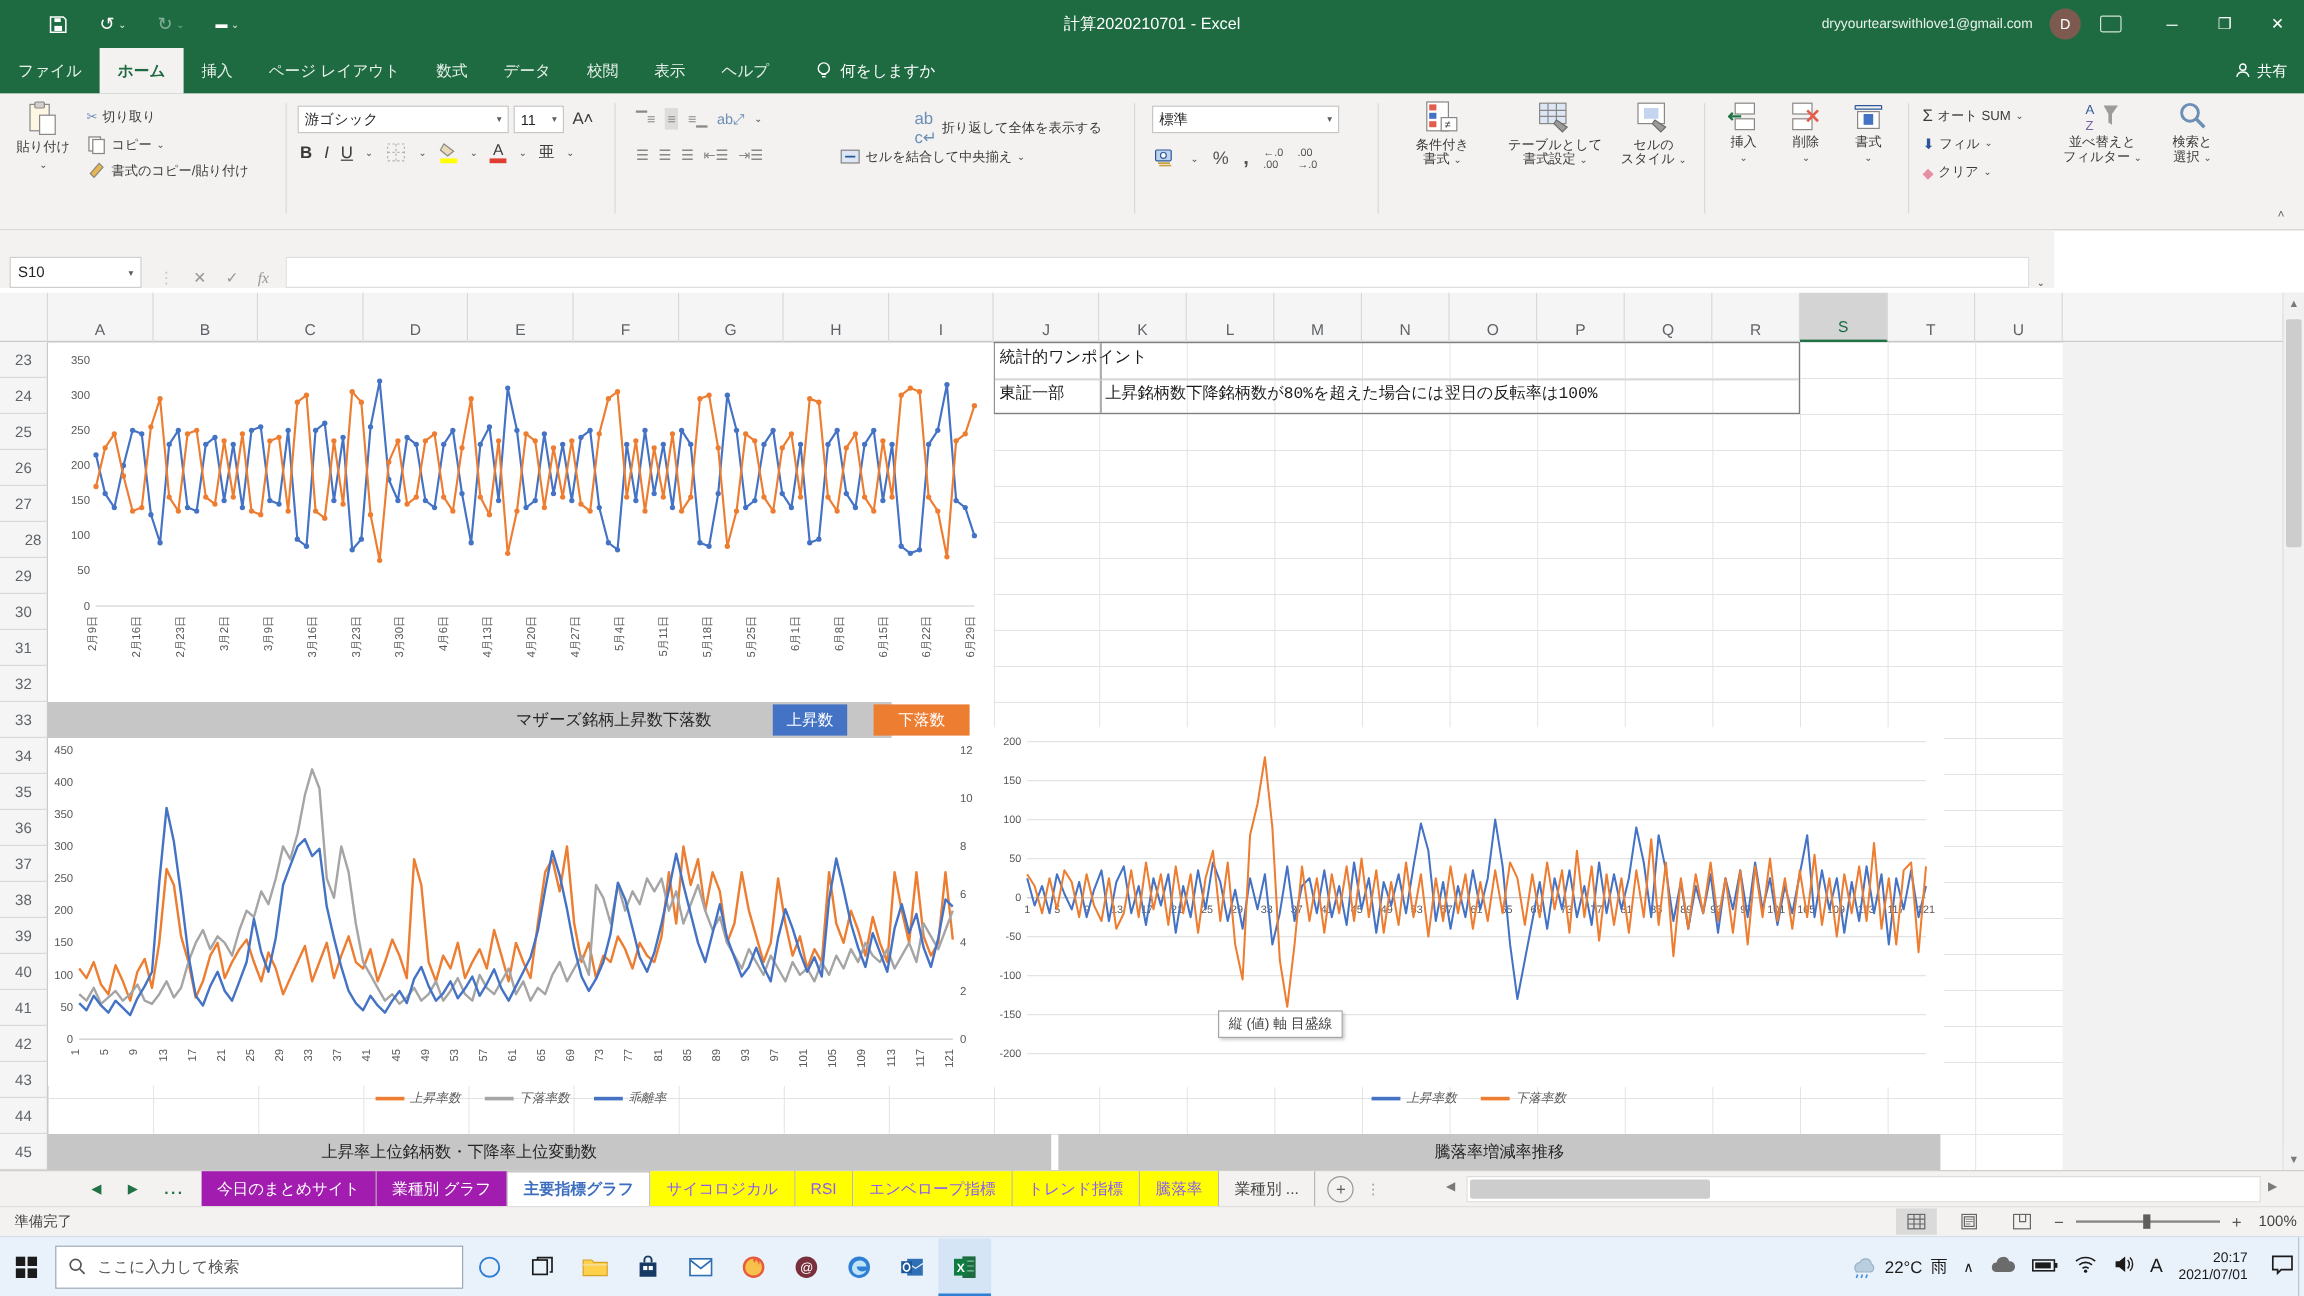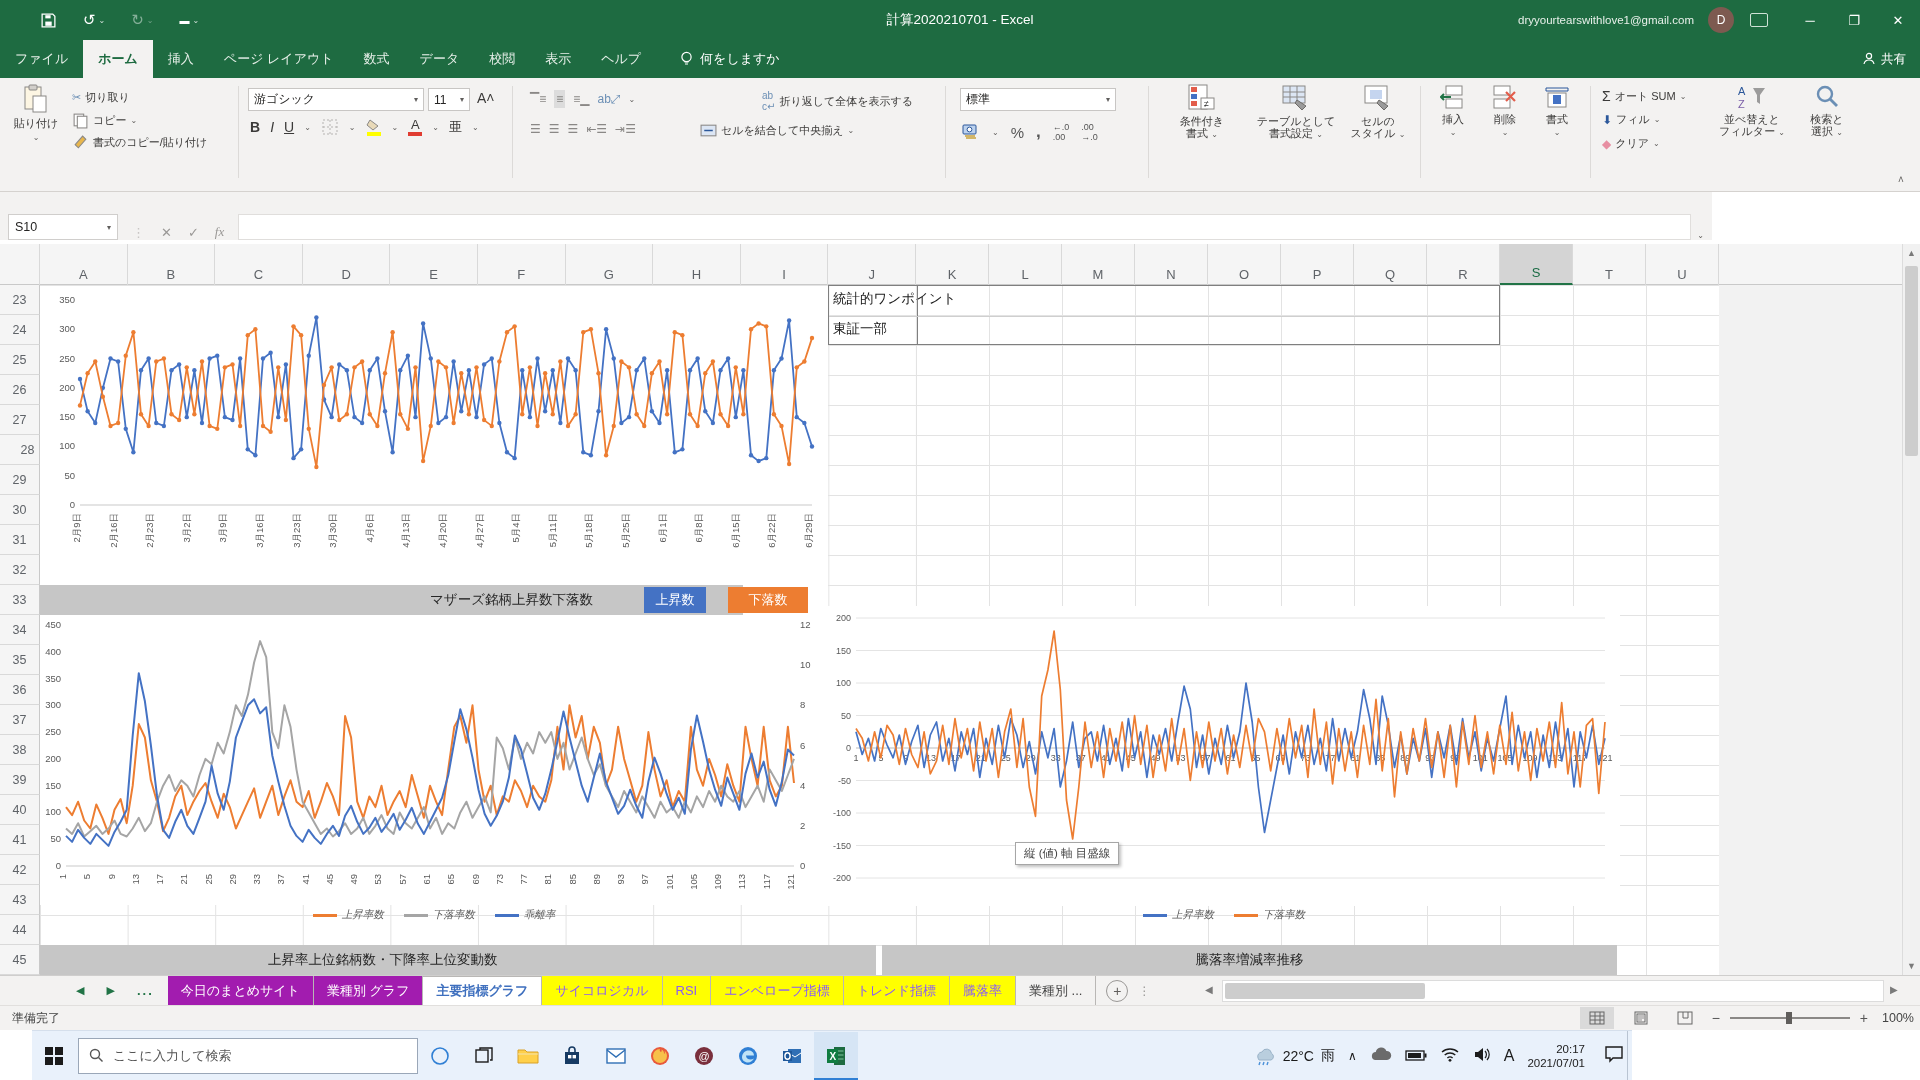--- a/index.html
+++ b/index.html
@@ -88,21 +88,21 @@
 
   
   .statusbar { position:absolute; left:0; top:1005px; width:1920px; height:25px; background:#f3f2f1; border-top:1px solid #e1dfdd; font-size:12px; color:#444; }
   .sb-right { position:absolute; right:6px; top:0; height:24px; display:flex; align-items:center; gap:10px; }
   .viewbtn { width:34px; height:22px; display:flex; align-items:center; justify-content:center; }
   .viewbtn.on { background:#dadada; }
   .zoomtrack { width:120px; height:2px; background:#8a8886; position:relative; }
   .zoomthumb { position:absolute; left:56px; top:-5px; width:6px; height:12px; background:#605e5c; }
 
   
-  .taskbar { position:absolute; left:0; top:1030px; width:1600px; height:50px; background:#e9f1fb; border-top:1px solid #d5dfec; display:flex; align-items:center;margin-left:32px; }
+  .taskbar { position:absolute; left:0; top:1030px; width:1920px; height:50px; background:#e9f1fb; border-top:1px solid #d5dfec; display:flex; align-items:center; }
   .tb-icon { width:44px; height:48px; display:flex; align-items:center; justify-content:center; }
   .tb-icon.activeapp { background:#d6e5f5; box-shadow:inset 0 -2px 0 #2f7fd4; }
   .searchbox { width:340px; height:36px; background:#fff; border:1px solid #9aa7b8; display:flex; align-items:center; gap:9px; padding:0 10px; font-size:13px; color:#555; margin-left:2px; }
   .tb-right2 { position:absolute; right:0; top:0; height:50px; display:flex; align-items:center; gap:13px; padding-right:8px; color:#1b1b1b; }
   .clock { text-align:right; font-size:11.5px; line-height:14px; color:#1b1b1b; }
   .weather { display:flex; align-items:center; gap:7px; font-size:14px; color:#1b1b1b; }
   .sliver { position:absolute; right:0; top:0; width:5px; height:50px; border-left:1px solid #b9c4d2; }
 </style>
 </head>
 <body>
@@ -233,21 +233,21 @@
     <div class="rdiv" style="left:512px;"></div>
 
     <div class="smallrow" style="left:530px; top:12px; gap:8px; font-size:12px; color:#8a8886;">
       <span>▔≡</span>
       <span style="background:#dcdcdc; padding:2px;">≡</span>
       <span>≡▁</span>
       <span style="color:#6b8fb5;">ab⤢</span>
         <span class="chev">⌄</span>
     </div>
     <div class="smallrow" style="left:762px; top:12px;">
-        <span style="color:#6b8fb5; font-size:10px;">ab<br>c↵</span>
+        <span style="color:#6b8fb5; font-size:14px;">ab<br>c↵</span>
         <span>折り返して全体を表示する</span>
       </div>
     <div class="smallrow" style="left:530px; top:44px; gap:8px; font-size:12px; color:#8a8886;">
       <span>☰</span>
       <span>☰</span>
       <span>☰</span>
       <span>⇤☰</span>
       <span>⇥☰</span>
     </div>
     <div class="smallrow" style="left:700px; top:44px;">
@@ -439,20 +439,21 @@
         <div class="rowhdr-cell" style="top: 671px;">44</div>
         <div class="rowhdr-cell" style="top: 701px;">45</div>
       </div>
 
     <div class="gridzone" style="left:40px; width:876px; background-size:87.6px 30px;"></div>
     <div class="gridzone" style="left:916px; width:803px; background-size:73px 30px;"></div>
     <div class="deadzone" style="left:1719px; width:183px;"></div>
 
     <div class="celltext" style="left:833px; top:41px;">統計的ワンポイント</div>
     <div class="celltext" style="left:833px; top:71px;">東証一部</div>
+    <div class="celltext" style="left:921px; top:71px;">上昇銘柄数下降銘柄数が80%を超えた場合には翌日の反転率は100%</div>
     <div class="infobox" style="left:828px; top:41px; width:672px; height:60px;">
       <div class="vline" style="left:88px;"></div>
       <div class="hline" style="top:30px;"></div>
     </div>
 
     <svg id="chart1" class="chartsvg" style="left:40px; top:42px;" width="788" height="300">
         <line x1="40" y1="219" x2="772" y2="219" stroke="#c9c9c9" stroke-width="1"></line>
         <text x="35" y="222" text-anchor="end" font-size="9.5" fill="#595959">0</text>
         <text x="35" y="192.71428571428572" text-anchor="end" font-size="9.5" fill="#595959">50</text>
         <text x="35" y="163.42857142857144" text-anchor="end" font-size="9.5" fill="#595959">100</text>

